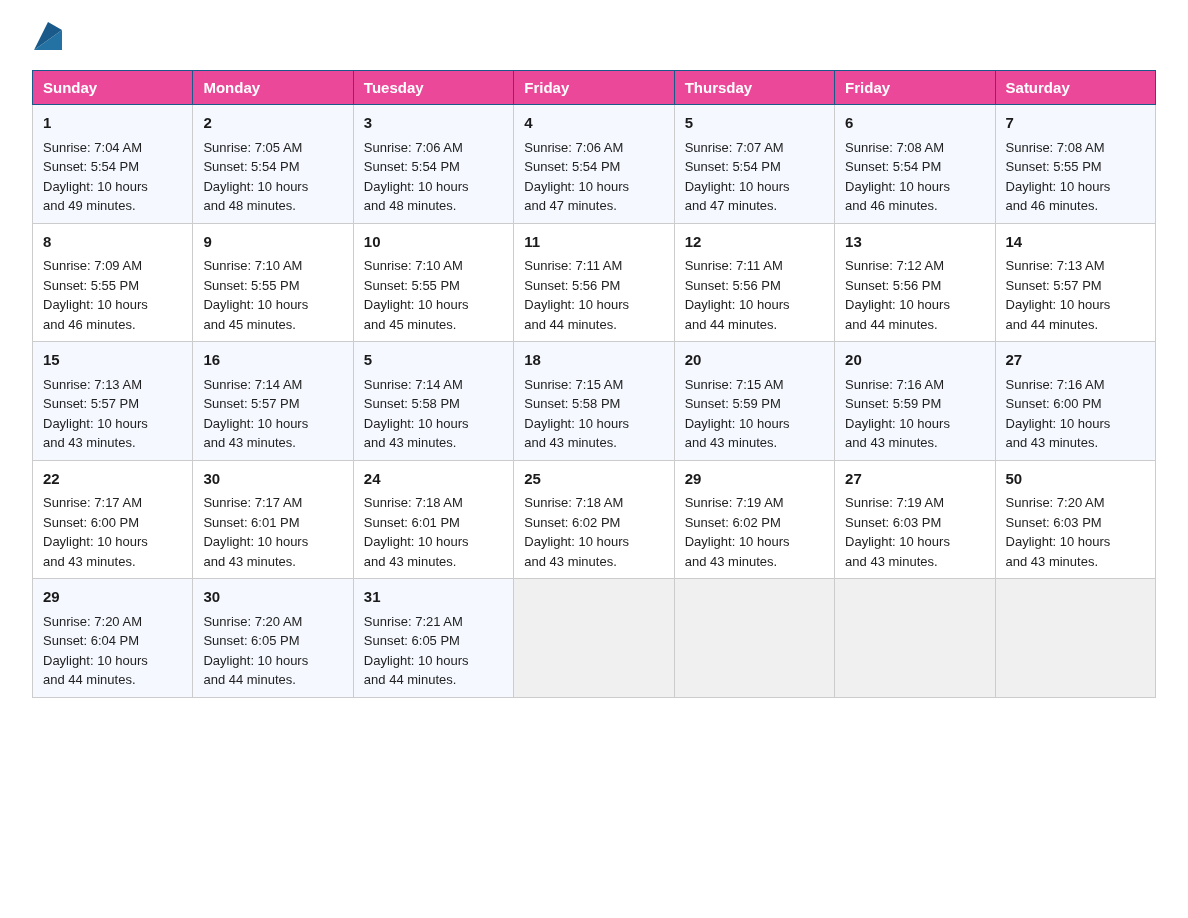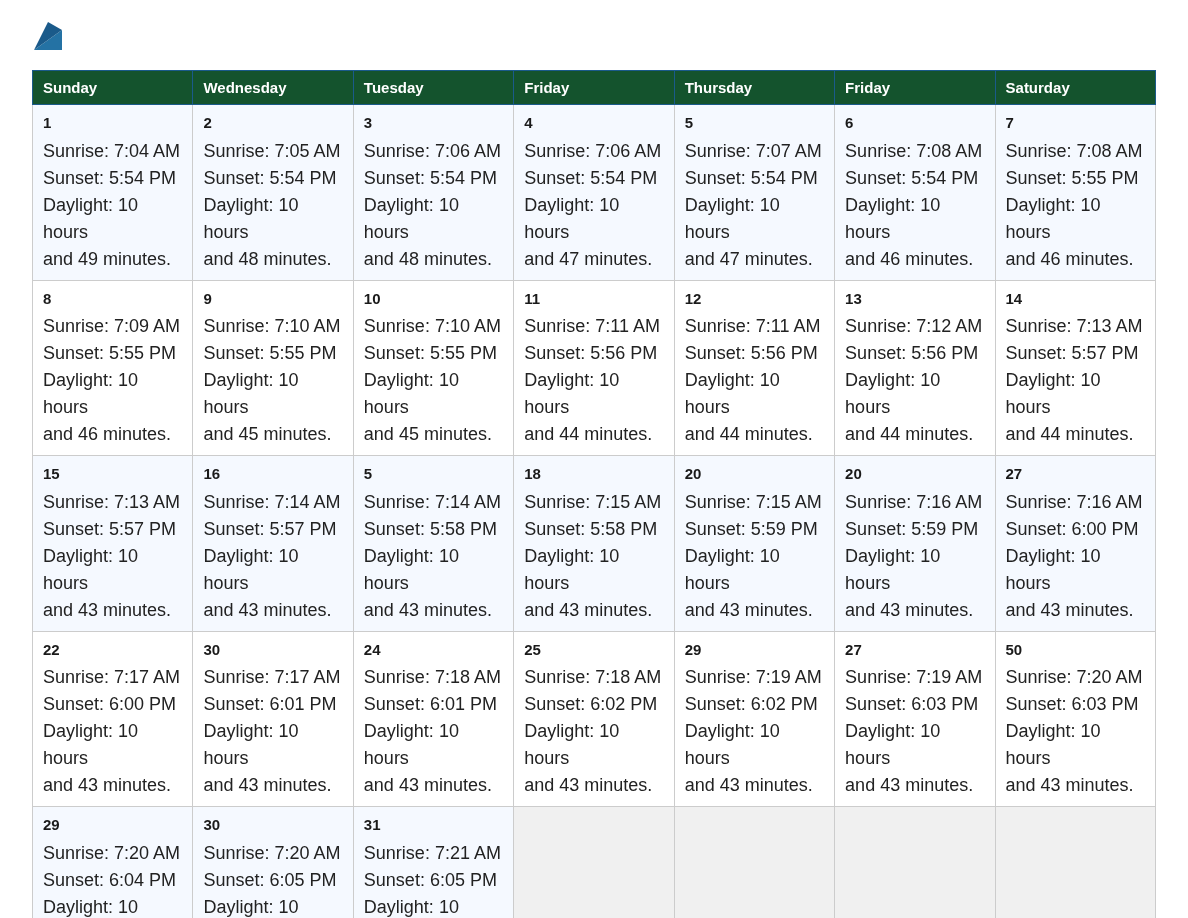--- a/index.html
+++ b/index.html
@@ -60,21 +60,21 @@
       color: #444;
       font-family: Georgia, serif;
       margin-top: 4px;
     }
     .calendar-table {
       width: 100%;
       border-collapse: collapse;
       border: 1px solid #aaa;
     }
     .calendar-table thead tr th {
-      background-color: #14532d;
+      background-color: #ec4899;
       color: #fff;
       font-size: 15px;
       font-weight: bold;
       padding: 8px 10px;
       text-align: left;
       border: 1px solid #1a5a8a;
     }
     .calendar-table tbody tr td {
       vertical-align: top;
       padding: 7px 10px;
@@ -86,21 +86,21 @@
     }
     .calendar-table tbody tr td .day-number {
       font-size: 15px;
       font-weight: bold;
       display: block;
       margin-bottom: 3px;
       color: #1a1a1a;
     }
     .calendar-table tbody tr td .day-info {
       color: #222;
-      font-size: 18px;
+      font-size: 13px;
     }
     .calendar-table tbody tr td.empty {
       background: #f9f9f9;
     }
     
     .calendar-table tbody tr:nth-child(odd) td {
       background-color: #f5f9ff;
     }
     .calendar-table tbody tr:nth-child(even) td {
       background-color: #ffffff;
@@ -126,21 +126,21 @@
   <div class="title-area">
     <div class="month-year"></div>
     <div class="location"></div>
   </div>
 </div>
 
 <table class="calendar-table">
   <thead>
     <tr>
     <th>Sunday</th>
-        <th>Wednesday</th>
+        <th>Monday</th>
         <th>Tuesday</th>
         <th>Friday</th>
         <th>Thursday</th>
         <th>Friday</th>
         <th>Saturday</th>
       </tr>
   </thead>
   <tbody id="calendar-body">
   <tr>
         <td>

